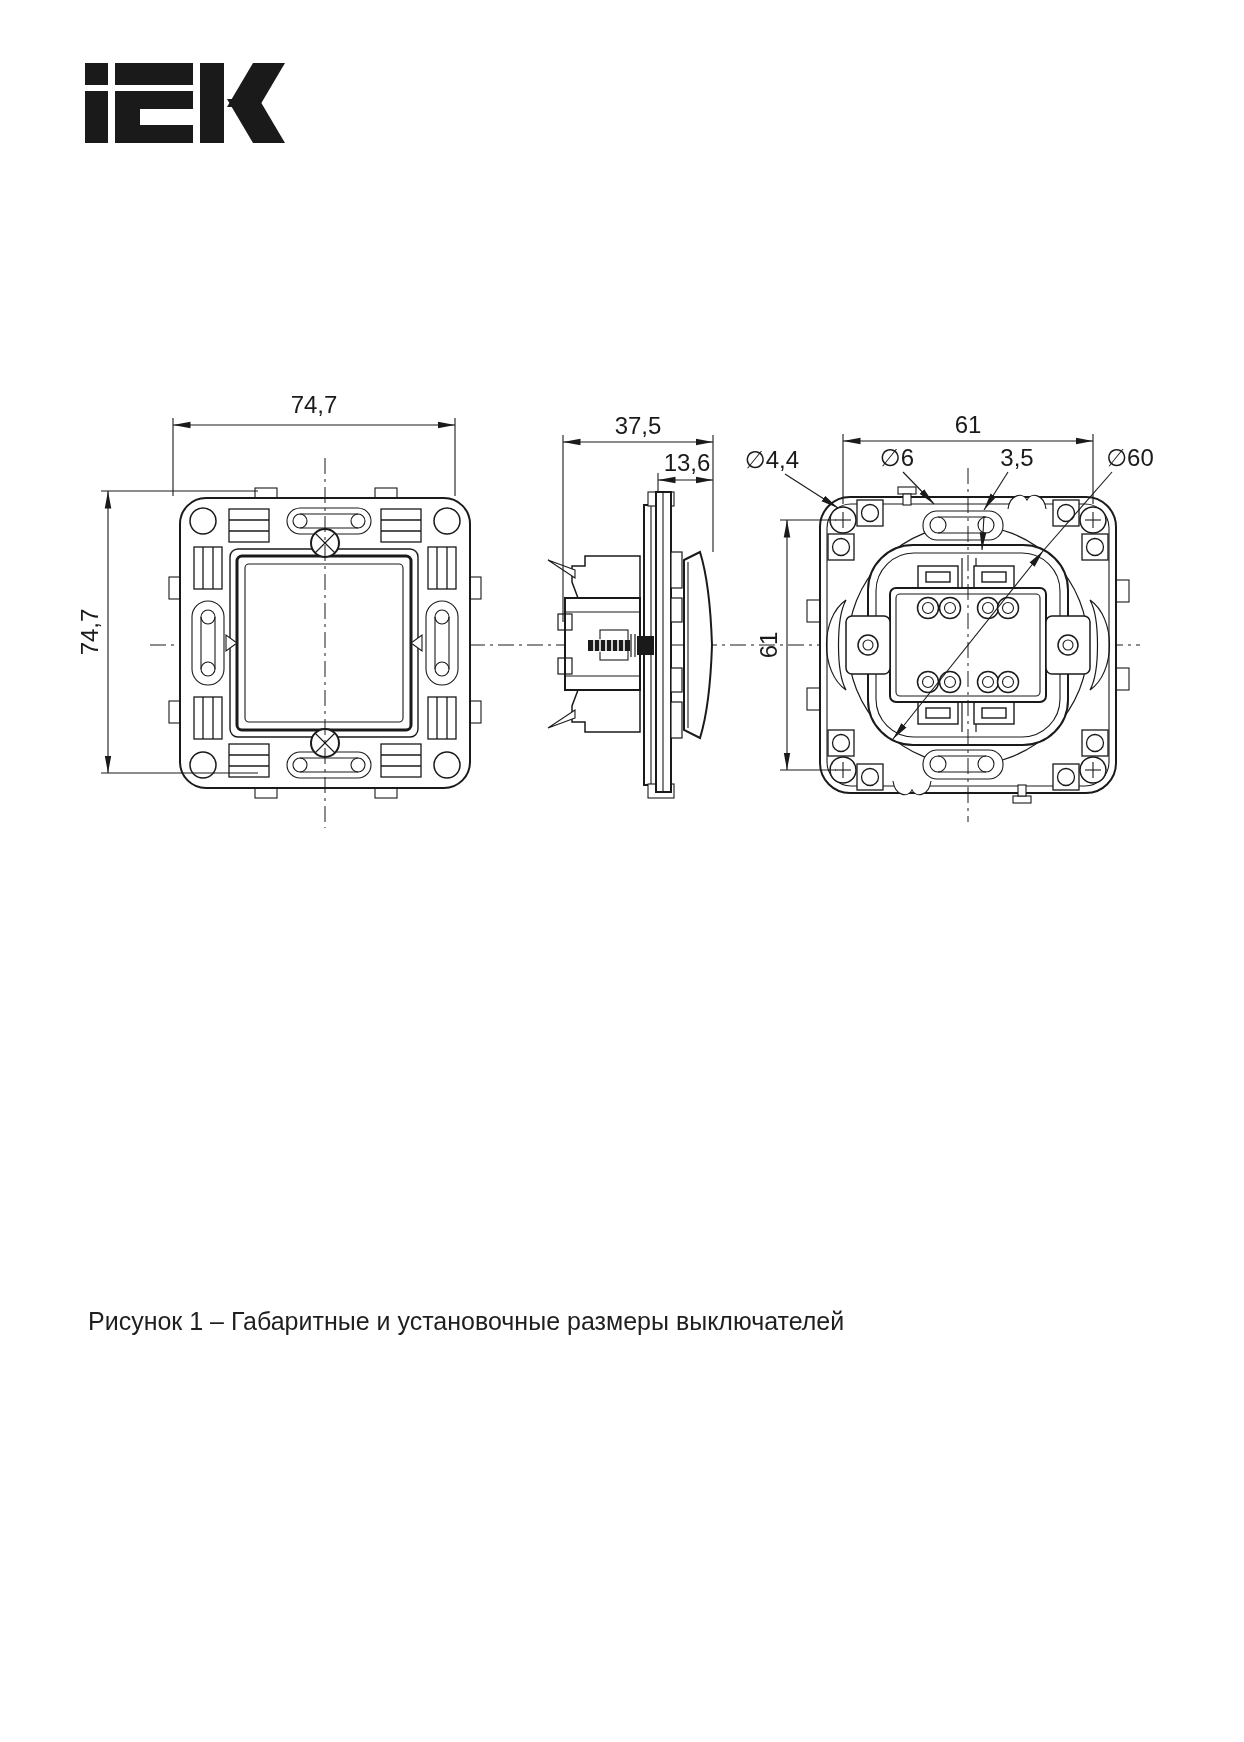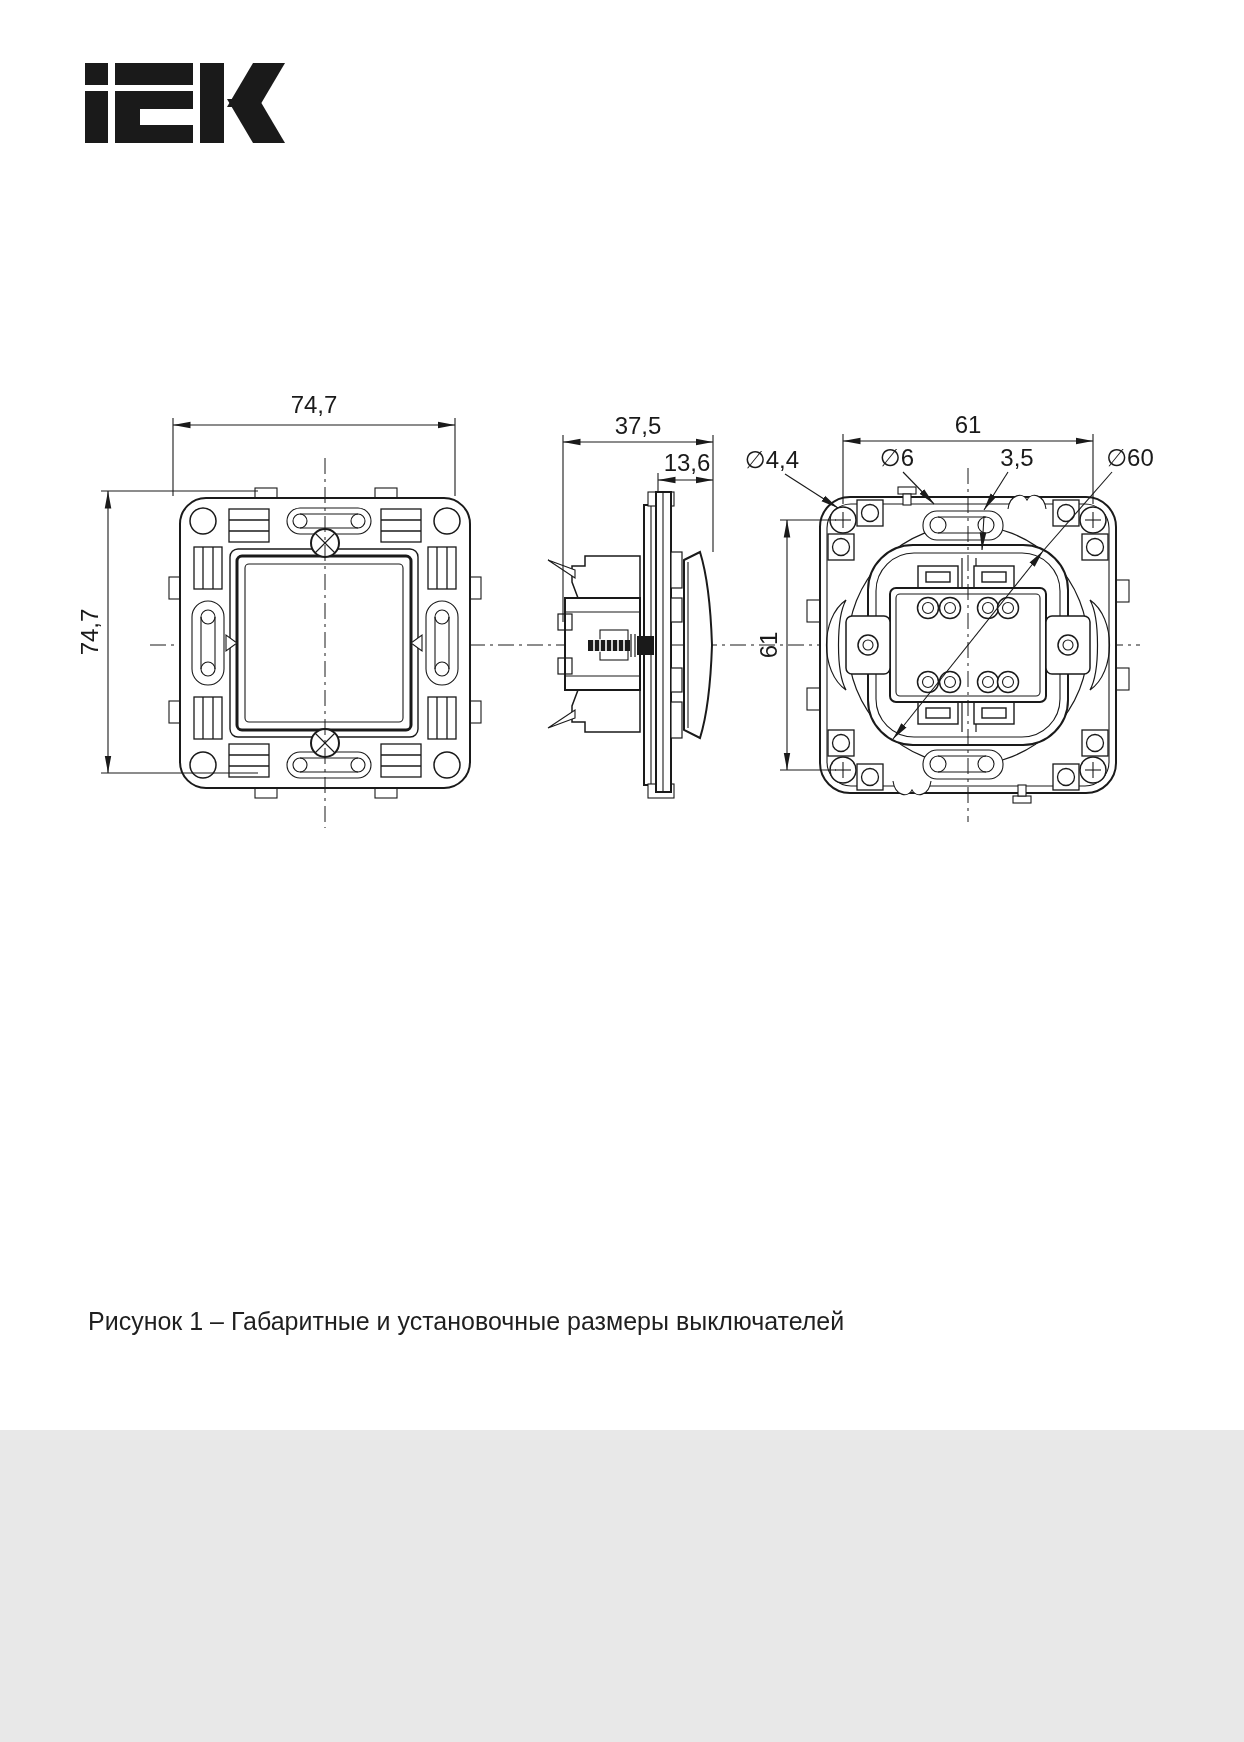--- a/index.html
+++ b/index.html
@@ -1,17 +1,17 @@
 <!DOCTYPE html>
 <html><head>
 <meta charset="utf-8">
 <style>
   html,body{margin:0;padding:0;background:#e8e8e8;}
   .page{
-    position:relative;width:1244px;height:1430px;background:#ffffff;
+    position:relative;width:1244px;height:1742px;background:#ffffff;
     margin:0 auto;overflow:hidden;
     font-family:"Liberation Sans", sans-serif;
   }
   svg{position:absolute;left:0;top:0;}
   .ln{stroke:#1a1a1a;fill:none;}
   .thick{stroke-width:2;}
   .thin{stroke-width:1.1;}
   .dim{stroke:#1a1a1a;stroke-width:1.1;fill:none;}
   .cl{stroke:#1a1a1a;stroke-width:1;fill:none;stroke-dasharray:16 5 3 5;}
   .fillwhite{fill:#ffffff;}

